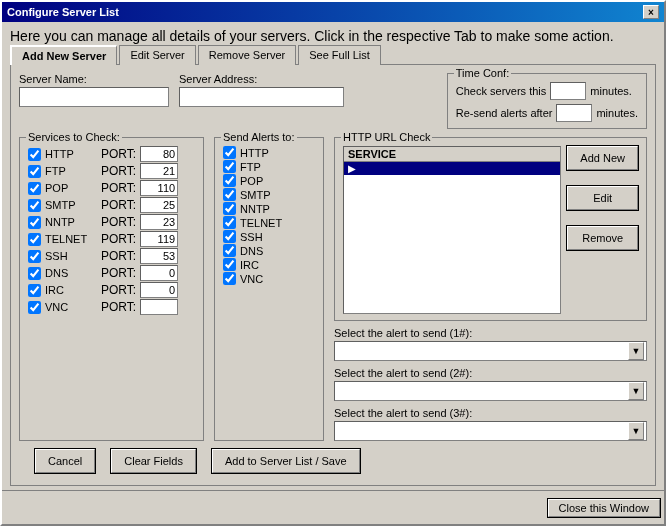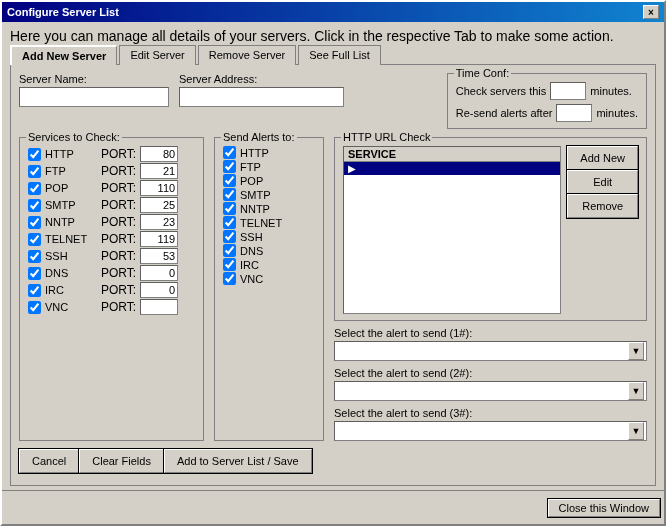--- a/index.html
+++ b/index.html
@@ -245,21 +245,21 @@
     .listbox-item.selected {
       background: #000080;
       color: white;
     }
     .listbox-arrow {
       font-size: 10px;
     }
     .http-buttons {
       display: flex;
       flex-direction: column;
-      gap: 0;
+      gap: 16px;
     }
     .right-panel {
       display: flex;
       flex-direction: column;
       gap: 6px;
       min-width: 180px;
     }
     .select-group {
       display: flex;
       flex-direction: column;
@@ -289,23 +289,24 @@
       border: 1px solid #fff;
       border-right-color: #808080;
       border-bottom-color: #808080;
       display: flex;
       align-items: center;
       justify-content: center;
       font-size: 9px;
     }
     .bottom-buttons {
       display: flex;
-      gap: 0;
+      gap: 16px;
       padding: 8px 0 4px 0;
       align-items: center;
+      margin-left: 16px;
     }
     .btn {
       padding: 3px 12px;
       background: #d4d0c8;
       border: 1px solid #fff;
       border-right-color: #808080;
       border-bottom-color: #808080;
       outline: 1px solid #000;
       cursor: pointer;
       font-size: 11px;

